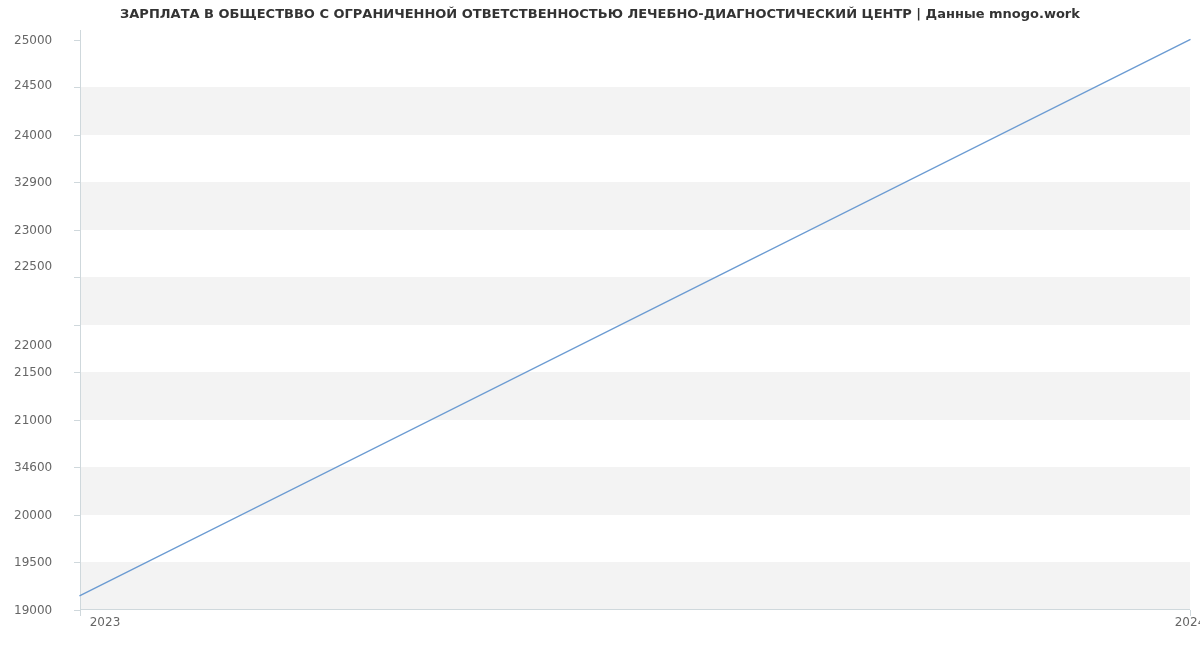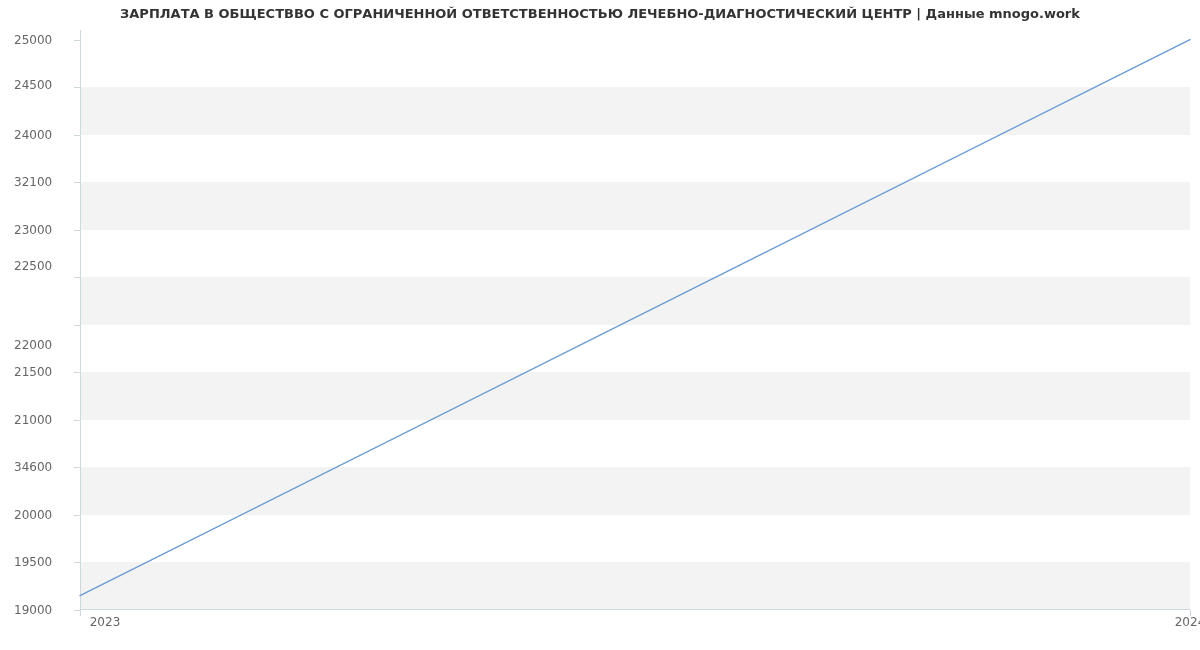--- a/index.html
+++ b/index.html
@@ -139,19 +139,19 @@
     </div>
 <div class="y-label" style="top: 610px;">19000</div>
     <div class="y-label" style="top: 562.459px;">19500</div>
     <div class="y-label" style="top: 514.918px;">20000</div>
     <div class="y-label" style="top: 467.377px;">34600</div>
     <div class="y-label" style="top: 419.836px;">21000</div>
     <div class="y-label" style="top: 372.295px;">21500</div>
     <div class="y-label" style="top: 324.754px; margin-top: 20px;">22000</div>
     <div class="y-label" style="top: 266px;">22500</div>
     <div class="y-label" style="top: 229.672px;">23000</div>
-    <div class="y-label" style="top: 182.131px;">32100</div>
+    <div class="y-label" style="top: 182.131px;">32900</div>
     <div class="y-label" style="top: 134.59px;">24000</div>
     <div class="y-label" style="top: 85px;">24500</div>
     <div class="y-label" style="top: 39.5082px;">25000</div>
     <div class="x-label" style="left: 80px; margin-left: 25px;">2023</div>
     <div class="x-label" style="left: 1190px;">2024</div>
   </div>
 
 </body></html>

